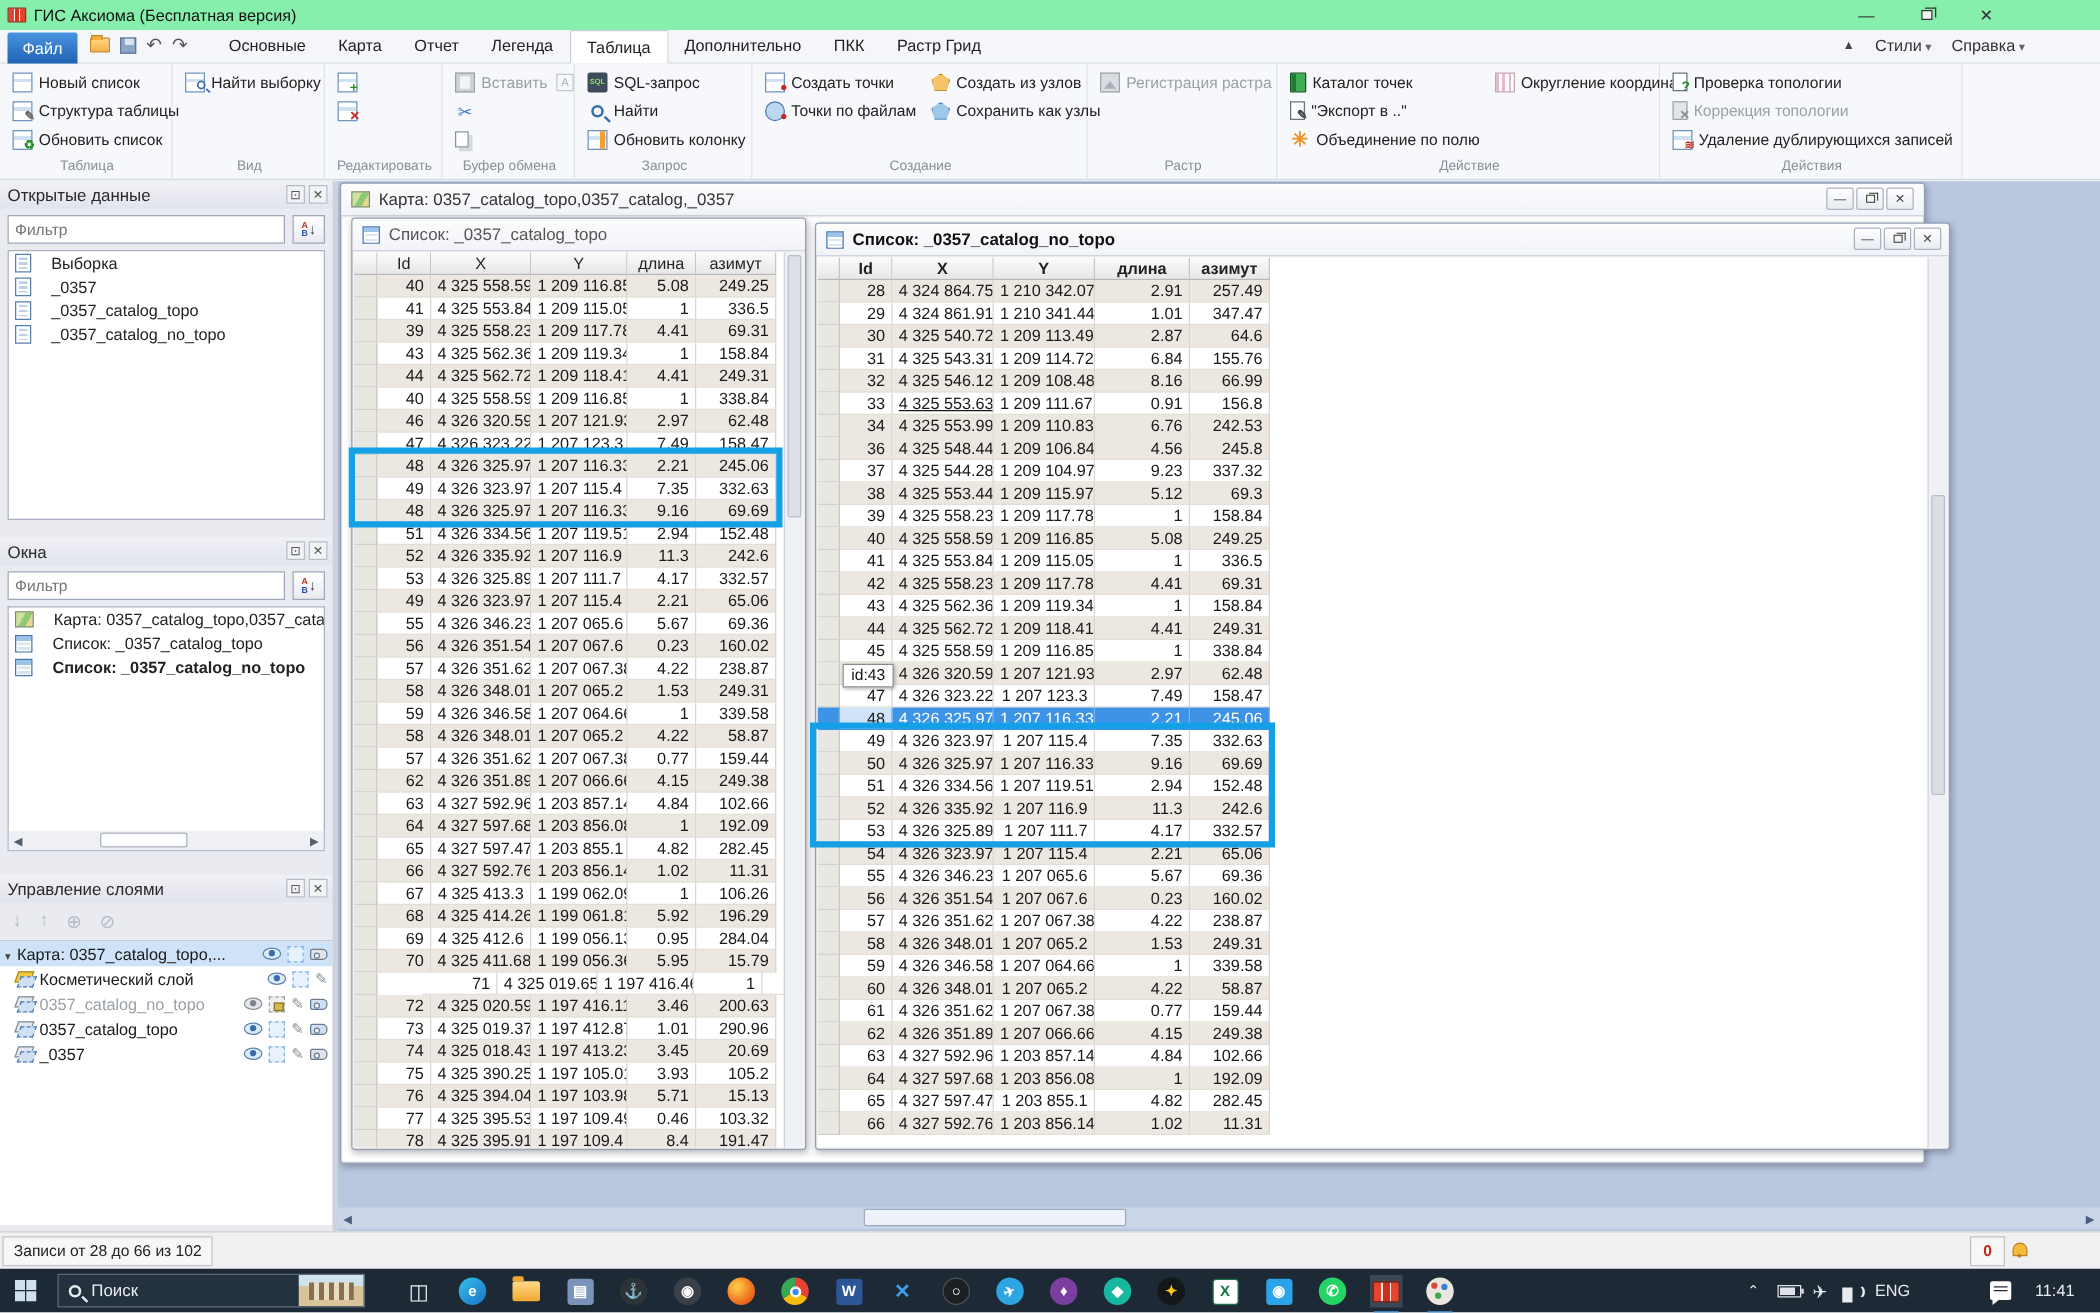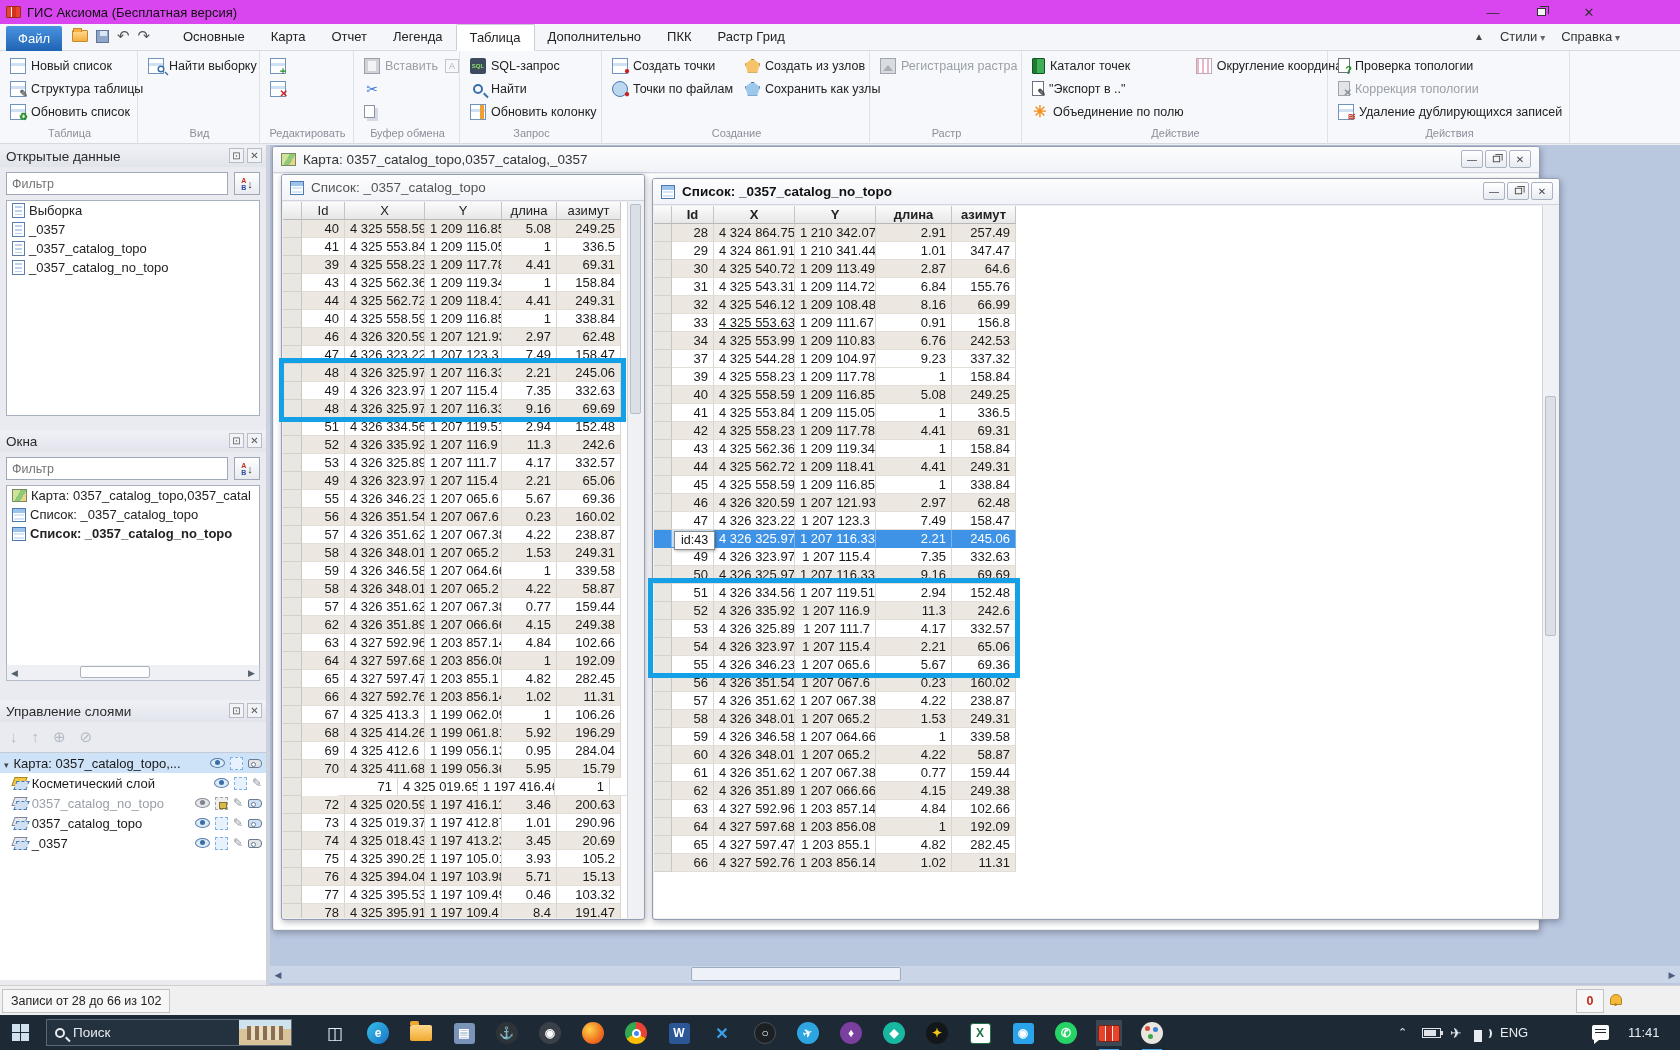--- a/index.html
+++ b/index.html
@@ -1,20 +1,20 @@
 <!DOCTYPE html>
 <html><head>
 <meta charset="utf-8">
 <style>
   * { margin:0; padding:0; box-sizing:border-box; }
   html,body { width:1680px; height:1050px; overflow:hidden; }
   body { font-family:"Liberation Sans",sans-serif; font-size:13px; color:#1a1a1a; background:#eceef2; position:relative; }
 
   
-  #titlebar { position:absolute; left:0; top:0; width:1680px; height:24px; background:#d946ef; display:flex; align-items:center; padding-left:6px; }
+  #titlebar { position:absolute; left:0; top:0; width:1680px; height:24px; background:#86efac; display:flex; align-items:center; padding-left:6px; }
   #titlebar .t-title { font-size:13px; color:#111; margin-left:6px; }
   .capbtn { position:absolute; top:0; width:46px; height:24px; display:flex; align-items:center; justify-content:center; color:#333; font-size:13px; }
   .i-appmap { width:15px; height:12px; background:linear-gradient(90deg,#e8432c 0 34%,#f9f9f9 34% 38%,#d4311f 38% 66%,#f9f9f9 66% 70%,#e8432c 70% 100%); border:1px solid #9c2a1c; border-radius:1px; }
   .restore-glyph { width:9px; height:8px; border:1px solid #333; position:relative; background:#f2f3f5; }
   .restore-glyph:before { content:""; position:absolute; left:2px; top:-3px; width:8px; height:7px; border:1px solid #333; border-bottom:none; border-left:none; }
 
   
   #tabrow { position:absolute; left:0; top:24px; width:1680px; height:27px; background:#f5f6f9; border-bottom:1px solid #d5d9e0; }
   .filetab { position:absolute; left:6px; top:2px; width:56px; height:25px; background:linear-gradient(#4a94e0,#1f63b4); color:#fff; display:flex; align-items:center; justify-content:center; border-radius:2px 2px 0 0; font-size:13px; }
   .qat { position:absolute; top:3px; display:flex; gap:8px; align-items:center; left:72px; }
@@ -50,21 +50,21 @@
   .panel-h { height:22px; display:flex; align-items:center; padding:0 6px; font-size:13.5px; color:#2a2a2a; background:linear-gradient(#f0f1f6,#e2e4ec); position:relative; }
   .ph-btns { position:absolute; right:4px; top:3px; display:flex; gap:3px; color:#555; font-size:12px; }
   .ph-btns span { width:15px; height:15px; display:flex; align-items:center; justify-content:center; border:1px solid #b8bcc6; background:#f2f3f7; font-size:10px; }
   .filter-row { display:flex; gap:6px; padding:5px 6px; }
   .filter-input { flex:1; height:23px; border:1px solid #9fa8b8; background:#fff; font-size:12.5px; color:#9aa0aa; padding:0 5px; font-family:"Liberation Sans",sans-serif; }
   .sortbtn { width:26px; height:23px; border:1px solid #9fa8b8; background:linear-gradient(#fff,#e8eaf0); display:flex; align-items:center; justify-content:center; }
   .sortbtn .ab { font-size:7px; line-height:7px; font-weight:bold; text-align:center; }
   .sortbtn .ab .a { color:#c03020; } .sortbtn .ab .b { color:#2a4ba0; }
   .sortbtn .ar { color:#333; font-size:11px; margin-left:1px; }
   .listbox { background:#fff; border:1px solid #a8b0bf; margin:0 6px; overflow:hidden; }
-  .lrow { height:19px; display:flex; align-items:center; gap:4px; padding:0 5px; font-size:13px; color:#222; white-space:nowrap; }
+  .lrow { height:19px; display:flex; align-items:center; gap:16px; padding:0 5px; font-size:13px; color:#222; white-space:nowrap; }
   .lrow.bold { font-weight:bold; }
   .i-doc { width:13px; height:15px; background:#fff; border:1px solid #5a7fae; position:relative; flex:none; }
   .i-doc:before { content:""; position:absolute; inset:2px; background:repeating-linear-gradient(#bcd2ea 0 2px,#fff 2px 4px); }
   .i-mapdoc { width:15px; height:13px; flex:none; border:1px solid #7a8a60; background:linear-gradient(120deg,#cfe49a 0 40%,#8fc978 40% 70%,#e8d78a 70%); }
   .i-listdoc { width:14px; height:14px; flex:none; border:1px solid #4a78b0; background:linear-gradient(#9cc3ea 0 4px,#fff 0); position:relative; }
   .i-listdoc:before { content:""; position:absolute; left:1px; right:1px; top:5px; height:7px; background:repeating-linear-gradient(#d7e5f4 0 2px,#fff 2px 4px); }
   .hscroll { height:16px; margin:0 6px; border:1px solid #b5bcc9; border-top:none; background:#eef0f5; display:flex; align-items:center; }
   .hscroll .arr { width:15px; text-align:center; font-size:9px; color:#55606e; }
   .hscroll .track { flex:1; position:relative; height:100%; }
   .hscroll .thumb { position:absolute; top:1px; height:12px; background:#fdfdfe; border:1px solid #aab2c0; border-radius:2px; }
@@ -953,27 +953,43 @@
           <div class="gc" style="width: 64px;">156.8</div>
         </div>
         <div class="grow alt">
           <div class="gc rowhdr" style="width: 18px;"></div>
           <div class="gc" style="width: 42px;">34</div>
           <div class="gc" style="width: 81px;">4 325 553.99</div>
           <div class="gc" style="width: 81px;">1 209 110.83</div>
           <div class="gc" style="width: 76px;">6.76</div>
           <div class="gc" style="width: 64px;">242.53</div>
         </div>
+        <div class="grow alt">
+          <div class="gc rowhdr" style="width: 18px;"></div>
+          <div class="gc" style="width: 42px;">36</div>
+          <div class="gc" style="width: 81px;">4 325 548.44</div>
+          <div class="gc" style="width: 81px;">1 209 106.84</div>
+          <div class="gc" style="width: 76px;">4.56</div>
+          <div class="gc" style="width: 64px;">245.8</div>
+        </div>
         <div class="grow">
           <div class="gc rowhdr" style="width: 18px;"></div>
           <div class="gc" style="width: 42px;">37</div>
           <div class="gc" style="width: 81px;">4 325 544.28</div>
           <div class="gc" style="width: 81px;">1 209 104.97</div>
           <div class="gc" style="width: 76px;">9.23</div>
           <div class="gc" style="width: 64px;">337.32</div>
+        </div>
+        <div class="grow alt">
+          <div class="gc rowhdr" style="width: 18px;"></div>
+          <div class="gc" style="width: 42px;">38</div>
+          <div class="gc" style="width: 81px;">4 325 553.44</div>
+          <div class="gc" style="width: 81px;">1 209 115.97</div>
+          <div class="gc" style="width: 76px;">5.12</div>
+          <div class="gc" style="width: 64px;">69.3</div>
         </div>
         <div class="grow">
           <div class="gc rowhdr" style="width: 18px;"></div>
           <div class="gc" style="width: 42px;">39</div>
           <div class="gc" style="width: 81px;">4 325 558.23</div>
           <div class="gc" style="width: 81px;">1 209 117.78</div>
           <div class="gc" style="width: 76px;">1</div>
           <div class="gc" style="width: 64px;">158.84</div>
         </div>
         <div class="grow alt">

